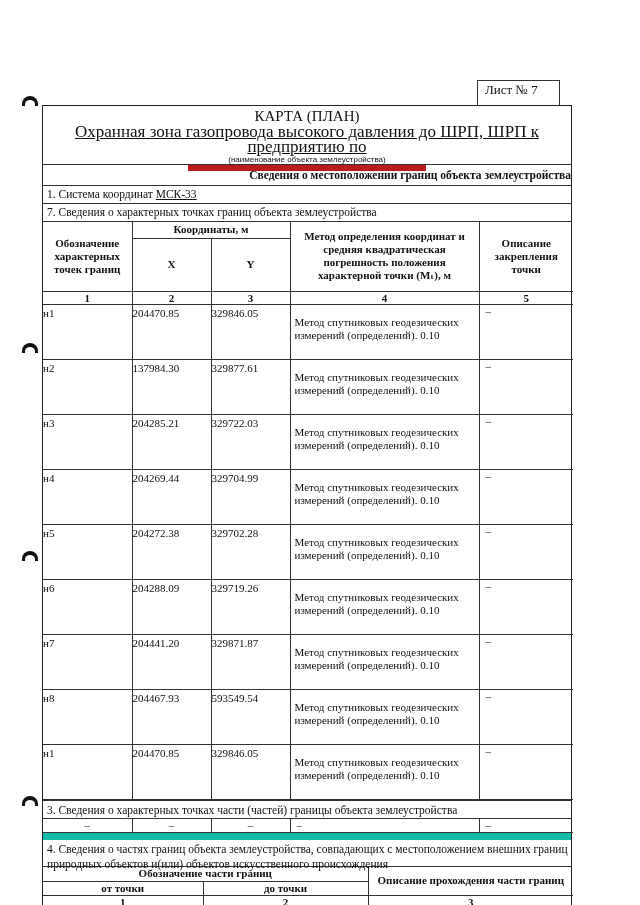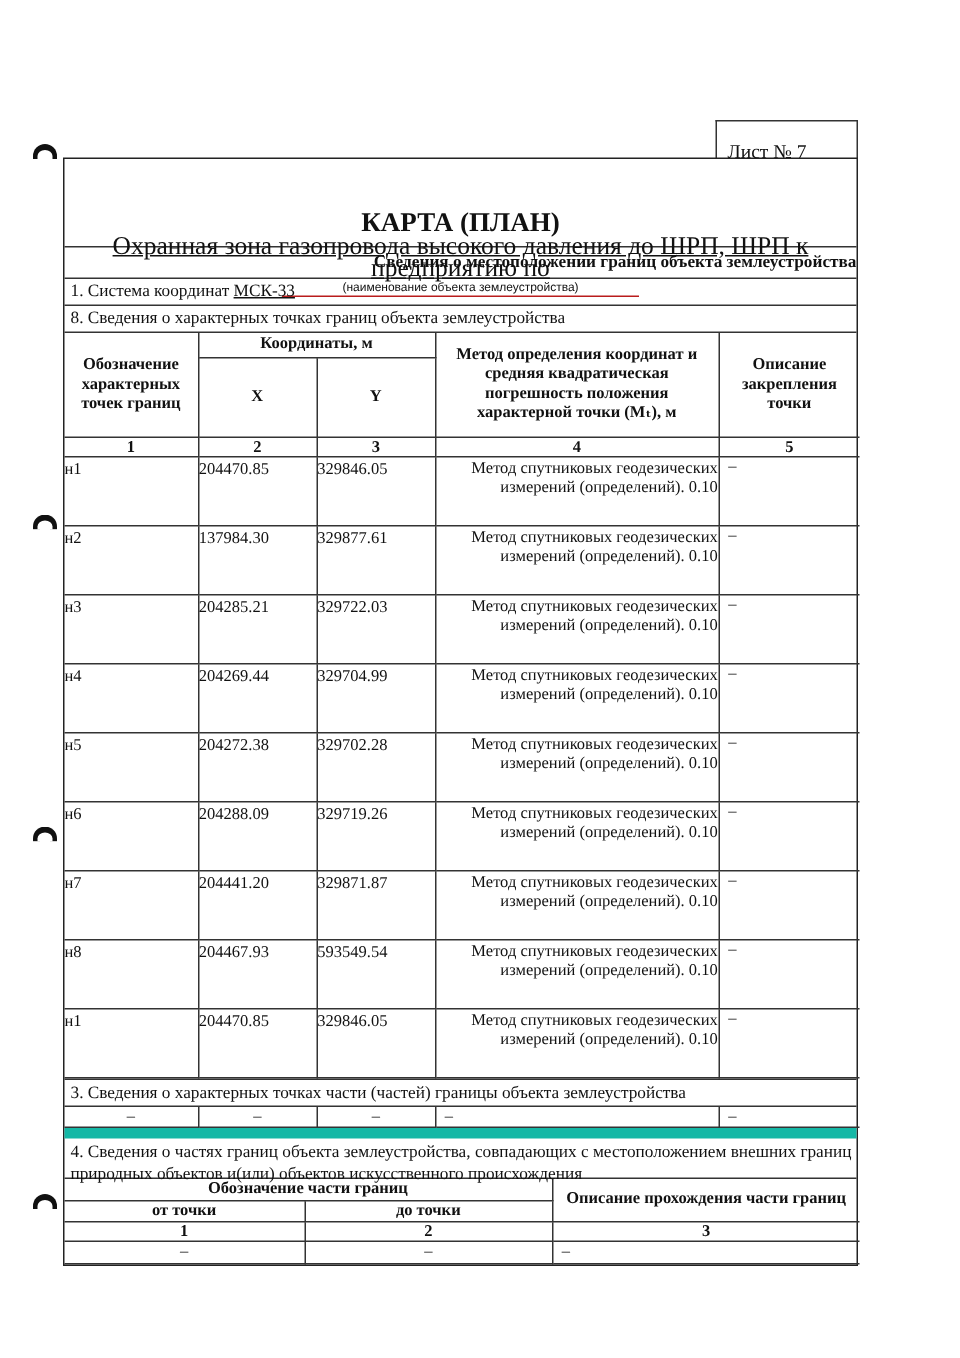--- a/index.html
+++ b/index.html
@@ -6,47 +6,47 @@
     body {
       width: 640px; height: 905px; background: #ffffff; position: relative; overflow: hidden;
       font-family: "Liberation Serif", "DejaVu Serif", serif; color: #111;
     }
     .punch {
       position: absolute; left: 22px; width: 16px; height: 10px;
       border-top: 4px solid #111; border-left: 3px solid #111; border-right: 3px solid #111;
       border-radius: 12px 12px 0 0; box-sizing: border-box;
     }
     .sheet-box {
-      position: absolute; left: 477px; top: 80px; width: 95px; height: 26px;
+      position: absolute; left: 477px; top: 80px; width: 83px; height: 26px;
       border: 1px solid #333; border-bottom: none; box-sizing: border-box;
-      font-size: 13px; padding: 12px 0 0 7px;
+      font-size: 13px; padding: 1px 0 0 7px;
     }
     .frame {
       position: absolute; left: 42px; top: 105px; width: 530px;
       border: 1.5px solid #222; box-sizing: border-box;
     }
     .title-block { text-align: center; padding-top: 3px; height: 59px; box-sizing: border-box; border-bottom: 1px solid #333; }
-    .title { font-weight: bold; font-size: 18px; line-height: 15px; margin-top: 32px; }
+    .title { font-weight: normal; font-size: 15px; line-height: 15px; }
     .subtitle { font-weight: normal; font-size: 17px; line-height: 15px; text-decoration: underline; }
     .caption { font-size: 8px; line-height: 11px; font-family: "Liberation Sans", "DejaVu Sans", sans-serif; }
-    .caption-line { display: inline-block; border-bottom: 1px solid #b91c1c; padding: 0 40px; text-align: right; }
+    .caption-line { display: inline-block; border-bottom: 6px solid #b91c1c; padding: 0 40px; text-align: right; }
     .row { border-bottom: 1px solid #333; box-sizing: border-box; font-size: 11.5px; }
     .center-bold { text-align: right; font-weight: bold; }
     .section { font-weight: normal; padding-left: 4px; }
     .u { text-decoration: underline; }
     table { border-collapse: collapse; width: 100%; table-layout: fixed; }
     td { border: 1px solid #333; font-size: 11px; padding: 0; vertical-align: top; }
     table tr:first-child td { border-top: none; }
     table td:first-child { border-left: none; }
     table td:last-child { border-right: none; }
     .th { font-weight: bold; text-align: center; vertical-align: middle; line-height: 13px; }
     .num { text-align: center; font-weight: bold; height: 12px; line-height: 12px; font-size: 11px; }
     .data td { height: 43px; }
     .c { text-align: left; padding-top: 2px; }
-    .m { padding: 1px 0 0 4px; line-height: 13px; font-size: 11px; text-align: right; }
+    .m { padding: 11px 0 0 4px; line-height: 13px; font-size: 11px; }
     .d { padding: 0 0 0 6px; }
   </style>
 </head>
 <body>
 
 <div class="punch" style="top:96px"></div>
 <div class="punch" style="top:343px"></div>
 <div class="punch" style="top:551px"></div>
 <div class="punch" style="top:796px"></div>
 
@@ -58,21 +58,21 @@
     <div class="subtitle">Охранная зона газопровода высокого давления до ШРП, ШРП к предприятию по</div>
     <div class="caption"><span class="caption-line">(наименование объекта землеустройства)</span></div>
   </div>
 
   <div class="row center-bold" style="height:21px;line-height:20px;">Сведения о местоположении границ объекта землеустройства</div>
 
   <div class="row section" style="height:18px;line-height:17px;">
     <span>1. Система координат </span><span class="u">МСК-33</span>
   </div>
 
-  <div class="row section" style="height:18px;line-height:17px;">8. Сведения о характерных точках границ объекта землеустройства</div>
+  <div class="row section" style="height:18px;line-height:17px;">7. Сведения о характерных точках границ объекта землеустройства</div>
 
   <table>
     <colgroup>
       <col style="width:89px">
         <col style="width:79px">
         <col style="width:79px">
         <col style="width:189px">
         <col style="width:94px">
     </colgroup>
     <tbody>

